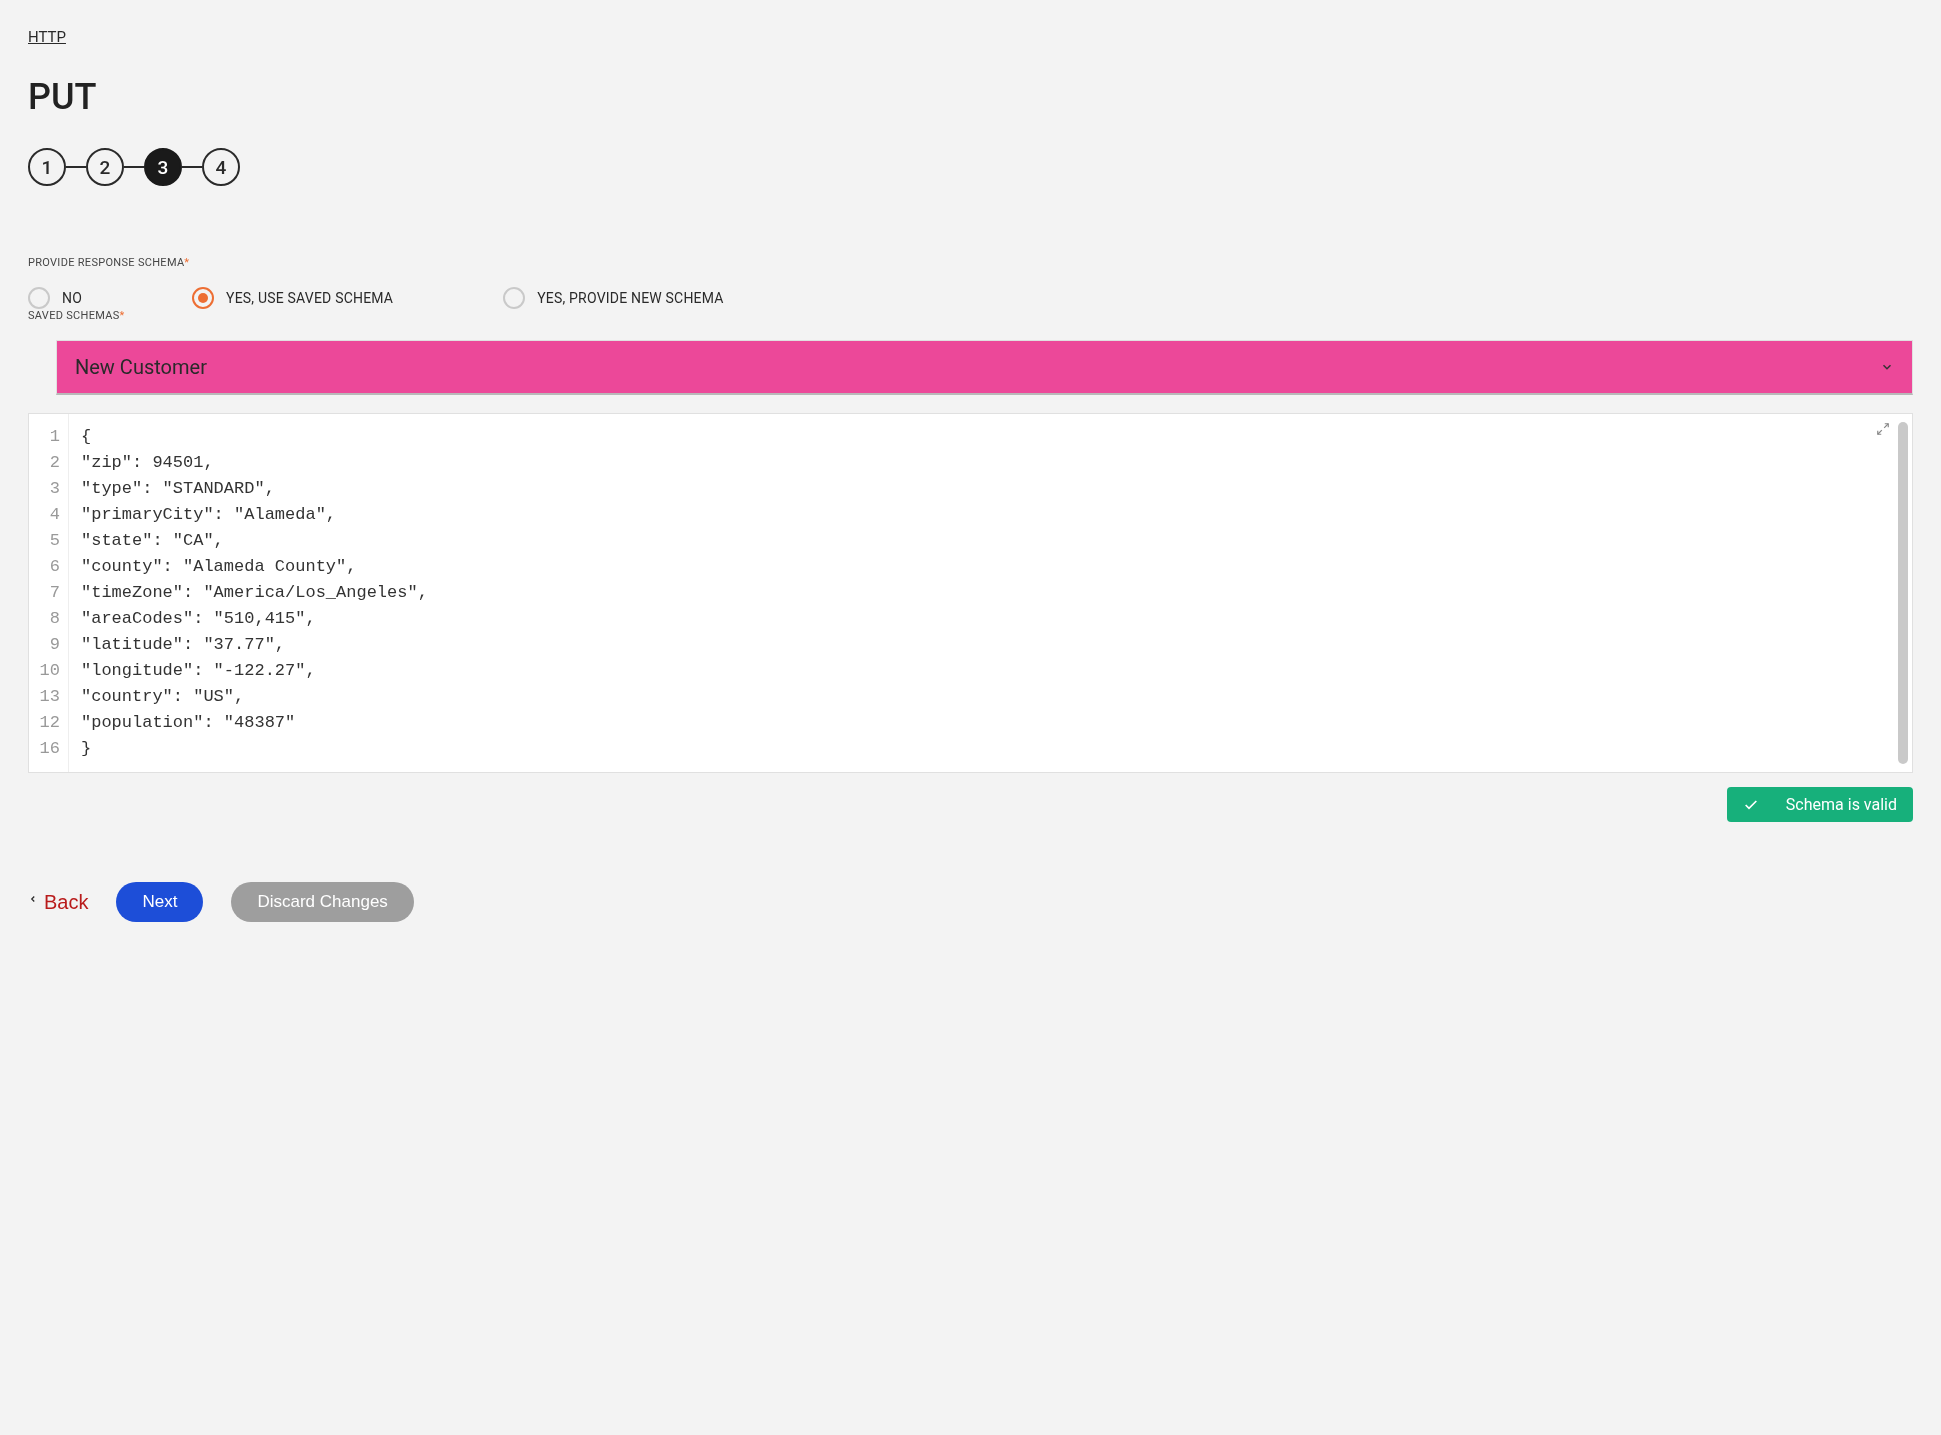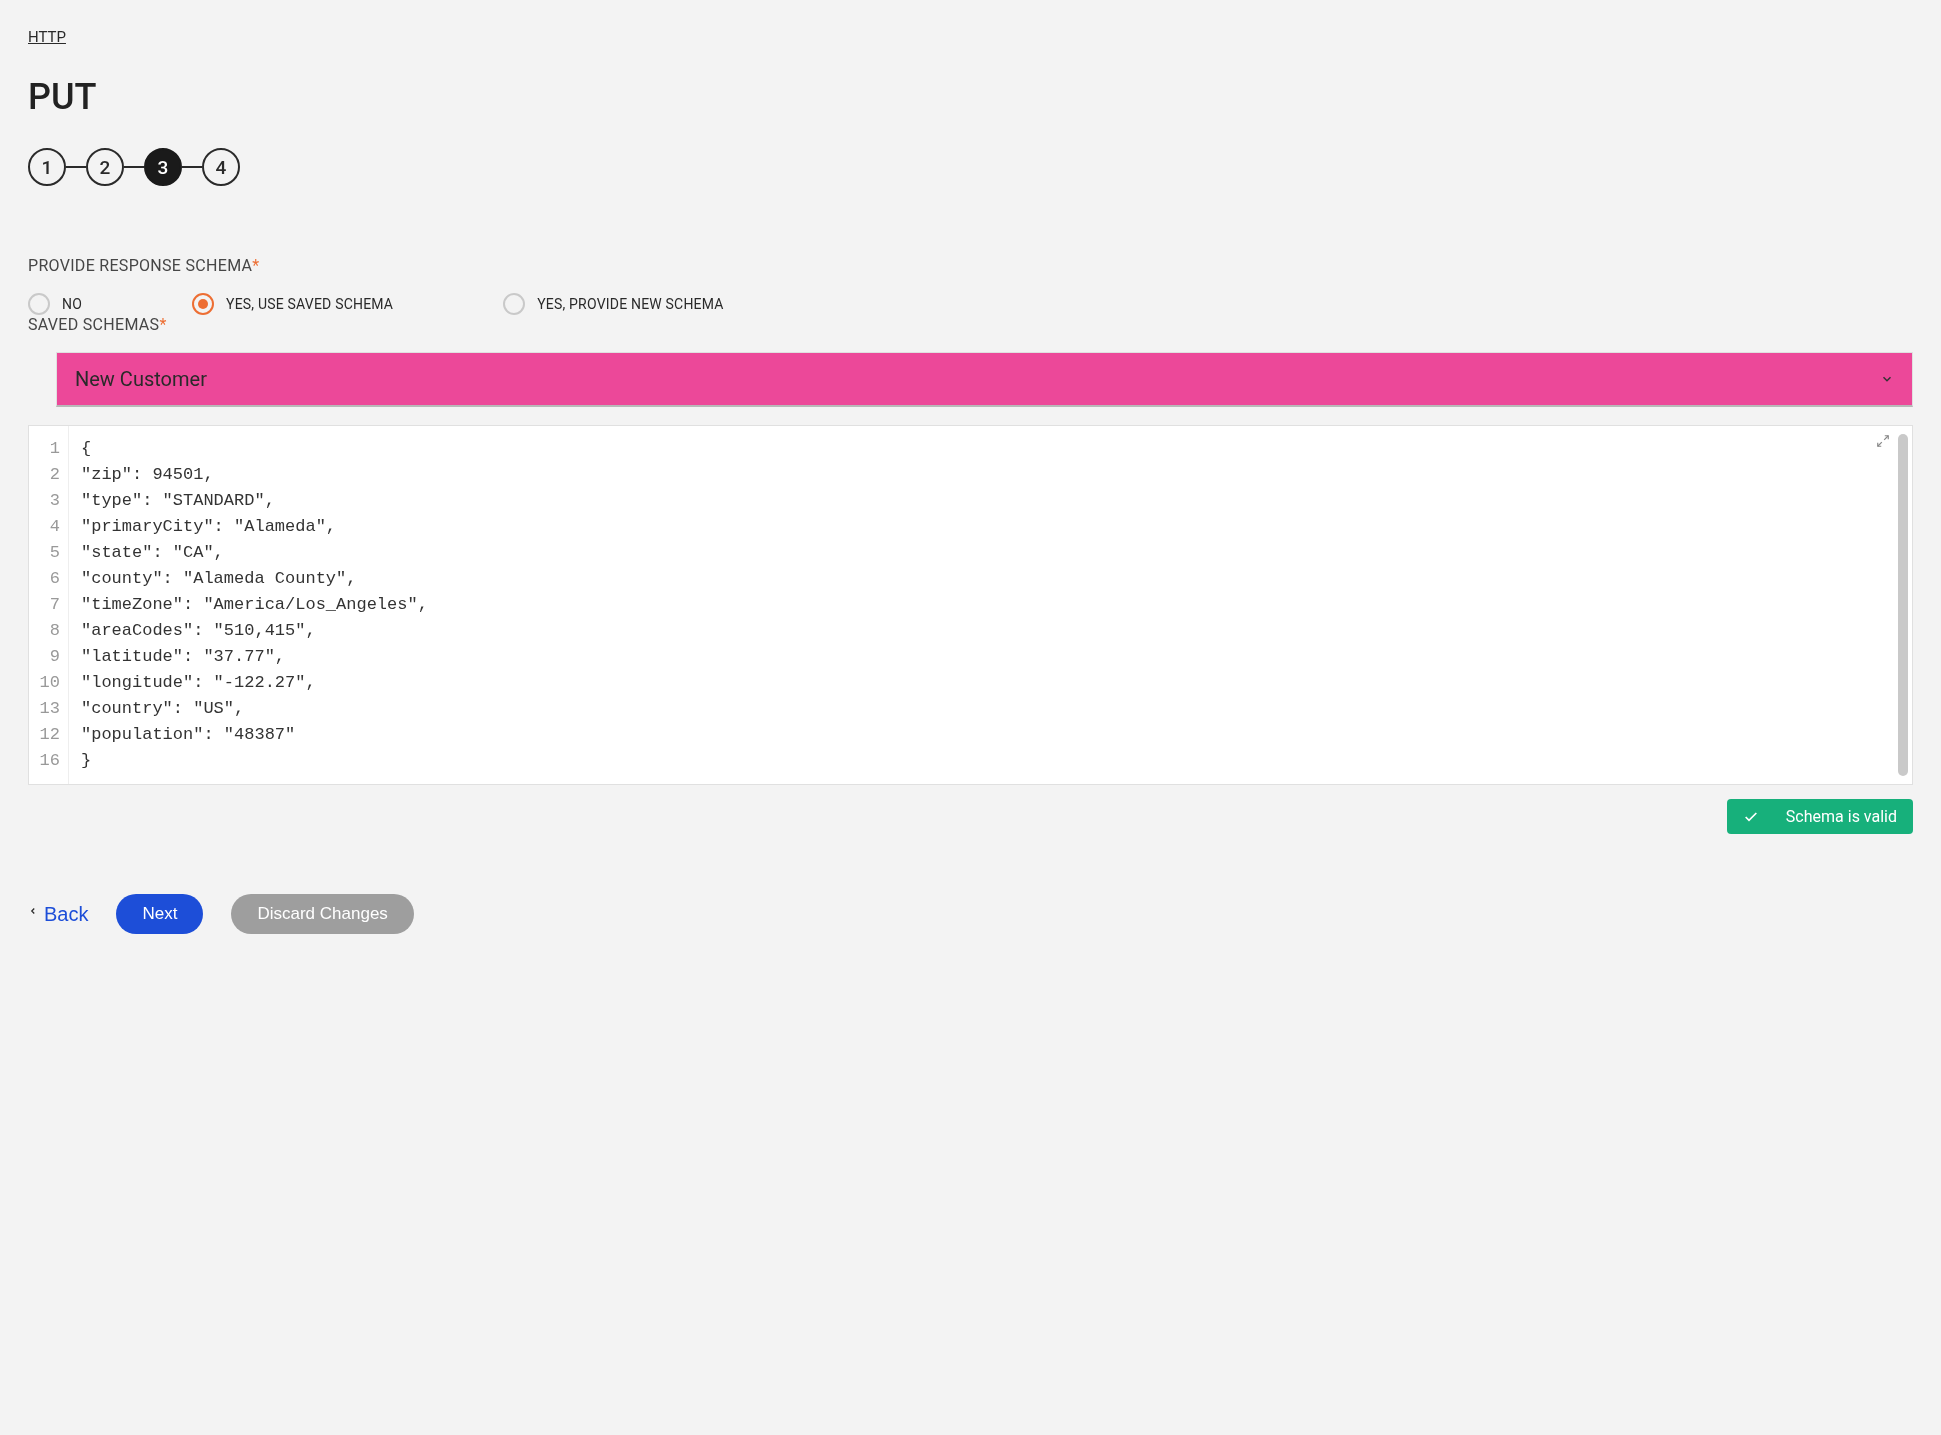--- a/index.html
+++ b/index.html
@@ -47,21 +47,21 @@
     background: #1a1a1a;
     border-color: #1a1a1a;
     color: #fff;
   }
   .connector {
     width: 20px;
     height: 2px;
     background: #2a2a2a;
   }
   .field-label {
-    font-size: 16px;
+    font-size: 11px;
     letter-spacing: 0.3px;
     color: #464646;
     margin-bottom: 18px;
     text-transform: uppercase;
   }
   .field-label .req { color: #ed6e33; }
   .radio-group {
     display: flex;
     gap: 110px;
   }
@@ -174,21 +174,21 @@
   }
   .footer-buttons {
     display: flex;
     align-items: center;
     gap: 28px;
   }
   .back-btn {
     display: flex;
     gap: 6px;
     font-size: 20px;
-    color: #1d4ed8;
+    color: #b91c1c;
     cursor: pointer;
     background: none;
     border: none;
   }
   .pill-btn {
     border: none;
     border-radius: 999px;
     padding: 10px 26px;
     font-size: 17px;
     cursor: pointer;

